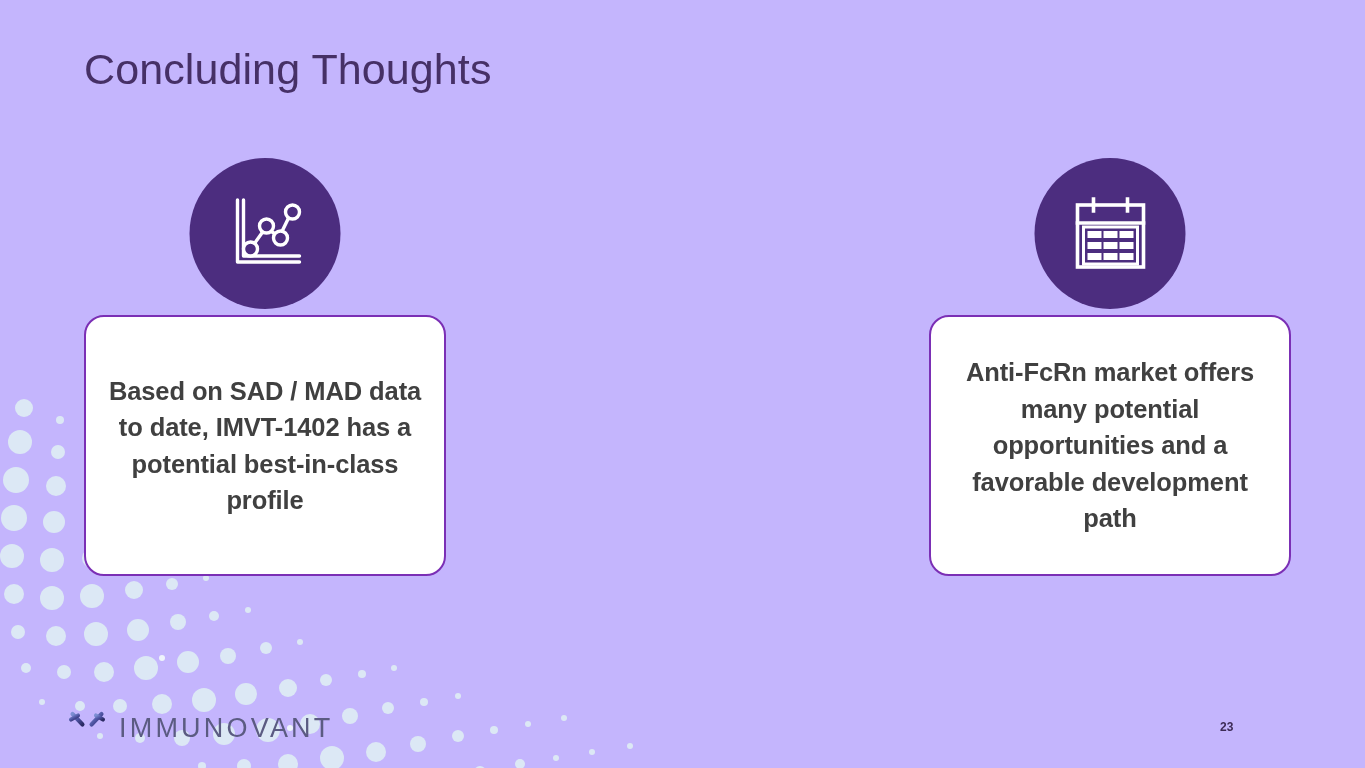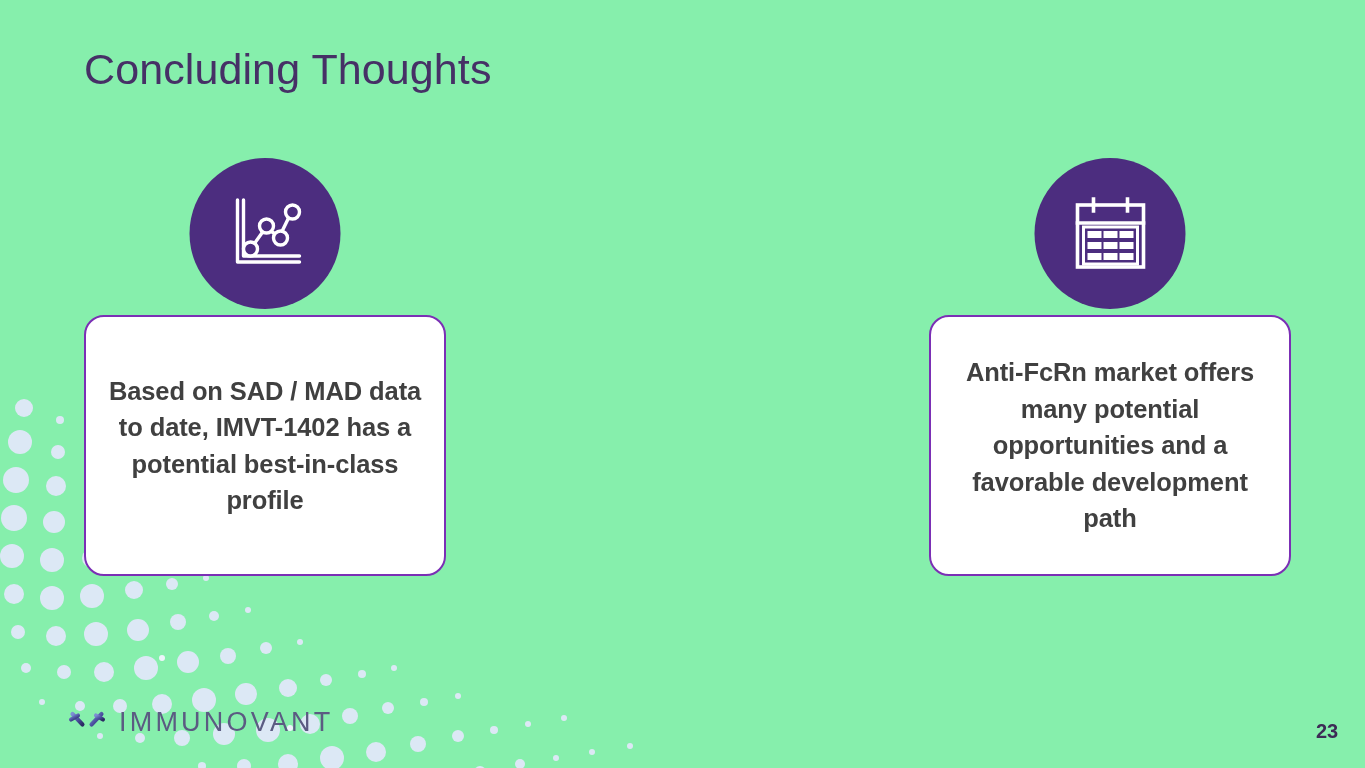--- a/index.html
+++ b/index.html
@@ -13,21 +13,21 @@
     font-family: "Liberation Sans", sans-serif;
     overflow: hidden;
     position: relative;
   }
 
   .slide {
     position: absolute;
     left: 0; top: 0;
     width: 1365px;
     height: 768px;
-    background: #86efac;
+    background: #c4b5fd;
     overflow: hidden;
   }
 
   
   .dot-field {
     position: absolute;
     left: -10px;
     top: 390px;
     width: 760px;
     height: 390px;
@@ -109,37 +109,38 @@
     text-align: center;
     letter-spacing: -0.1px;
   }
 
   
   .logo-wrap {
     position: absolute;
     left: 66px;
     top: 707px;
     display: flex;
+    align-items: center;
     gap: 11px;
     z-index: 3;
   }
   .logo-mark { display: block; }
   .logo-word {
     font-size: 27px;
     line-height: 30px;
     letter-spacing: 3.2px;
     font-weight: 400;
     color: #5b5b82;
     white-space: nowrap;
   }
   .page-number {
     position: absolute;
-    left: 1316px;
+    left: 1220px;
     top: 720px;
-    font-size: 20px;
+    font-size: 12px;
     font-weight: bold;
     color: #3d2b56;
     z-index: 3;
   }
 </style>
 </head>
 <body>
 
 <div class="slide">
 

